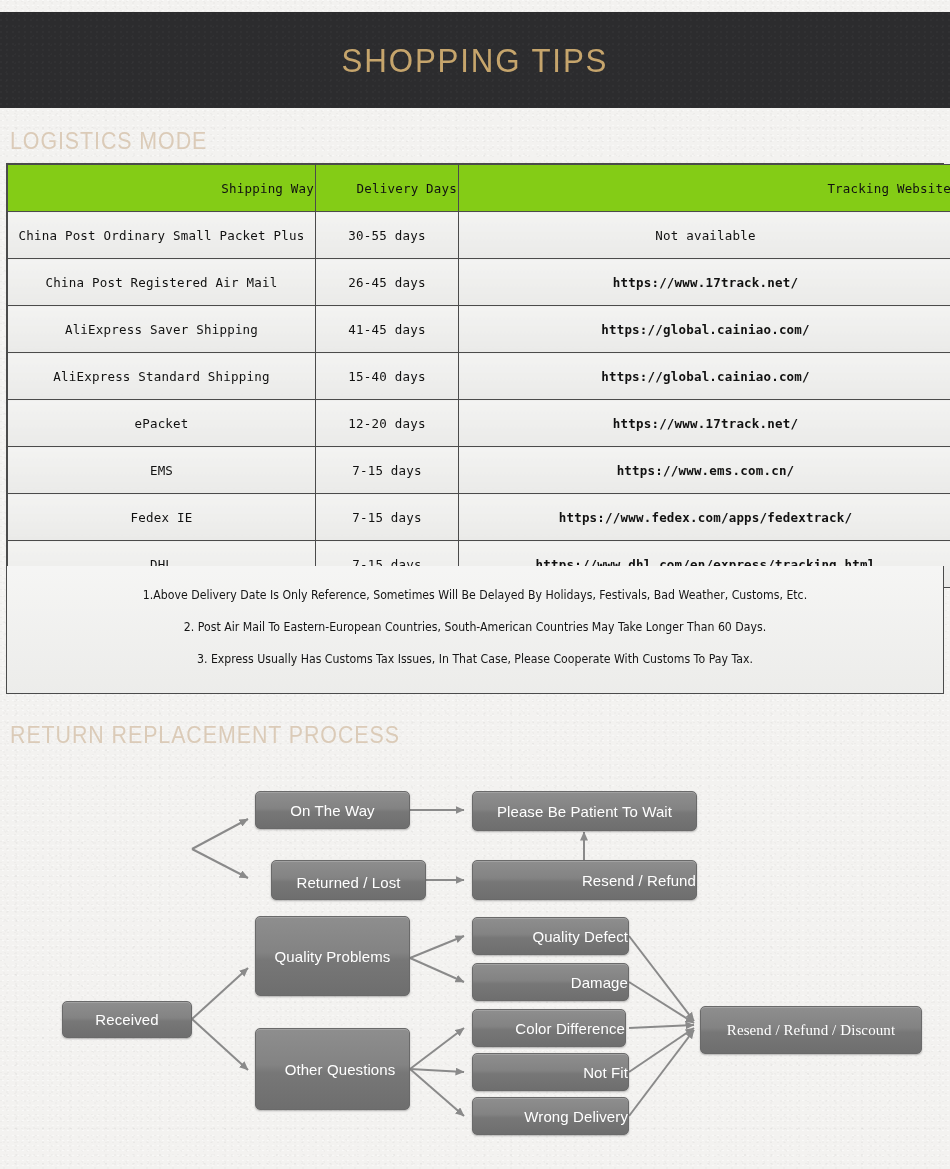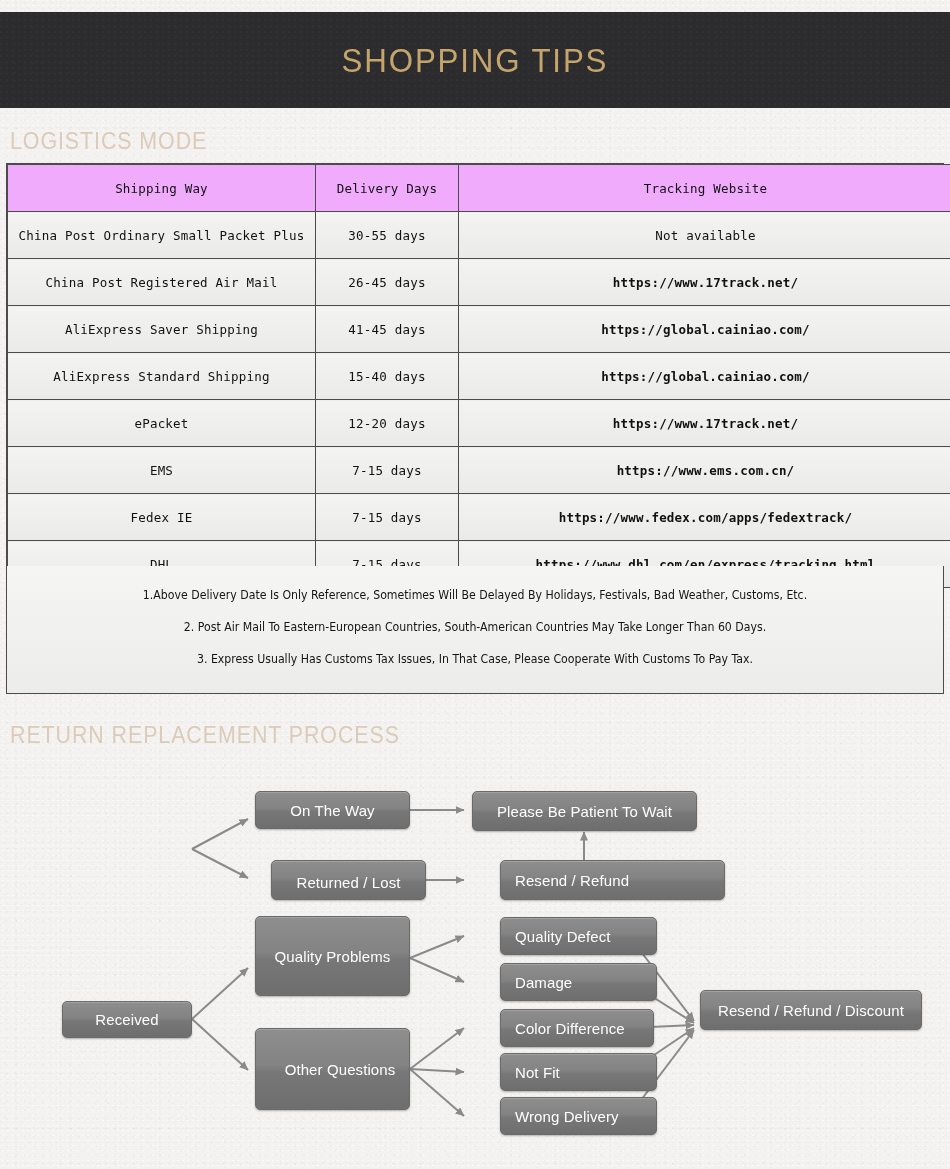--- a/index.html
+++ b/index.html
@@ -92,21 +92,22 @@
     vertical-align: middle;
     background: #ededeb;
     background-image: linear-gradient(180deg, rgba(255,255,255,0.35), rgba(0,0,0,0.012));
     color: #111;
     font-family: "DejaVu Sans Mono", "Liberation Mono", monospace;
     font-size: 12.5px;
     letter-spacing: 0.2px;
   }
   table.logistics tr.header-row td {
     height: 44px;
-    background: #f0abfc;
+    background: #84cc16;
+    text-align: right;
   }
   table.logistics td.col-way  { width: 305px; }
   table.logistics td.col-time { width: 140px; }
   table.logistics td.col-site { width: 491px; }
   td.url-cell {
     font-family: "DejaVu Serif", "Liberation Serif", serif;
     font-weight: bold;
     font-size: 12.5px;
     letter-spacing: -0.2px;
   }
@@ -159,21 +160,21 @@
     box-shadow: 0 1px 2px rgba(0,0,0,0.28), inset 0 1px 0 rgba(255,255,255,0.18);
     color: #ffffff;
     font-size: 15px;
     font-family: "Liberation Sans", sans-serif;
     display: flex;
     align-items: center;
     white-space: nowrap;
     letter-spacing: 0.1px;
   }
   .node.center { justify-content: center; }
-  .node.left   { justify-content: flex-start; padding-left: 14px; margin-left: 28px; }
+  .node.left   { justify-content: flex-end; padding-left: 32px; }
   .node.bottomish { align-items: flex-end; padding-bottom: 8px; }
 </style>
 </head>
 <body>
 
 <div class="page">
 
   <div class="banner">
     <div class="banner-title">SHOPPING TIPS</div>
   </div>
@@ -312,19 +313,19 @@
     <div class="node left" style="left:472px; top:253px; width:154px; height:38px;">
       <span>Color Difference</span>
     </div>
     <div class="node left" style="left:472px; top:297px; width:157px; height:38px;">
       <span>Not Fit</span>
     </div>
     <div class="node left" style="left:472px; top:341px; width:157px; height:38px;">
       <span>Wrong Delivery</span>
     </div>
 
-    <div class="node center" style="left:700px; top:234px; width:222px; height:40px;">
+    <div class="node center" style="left:700px; top:250px; width:222px; height:48px;font-family:Liberation Serif, serif;">
       <span>Resend / Refund / Discount</span>
     </div>
 
   </div>
 
 </div>
 
 </body></html>

